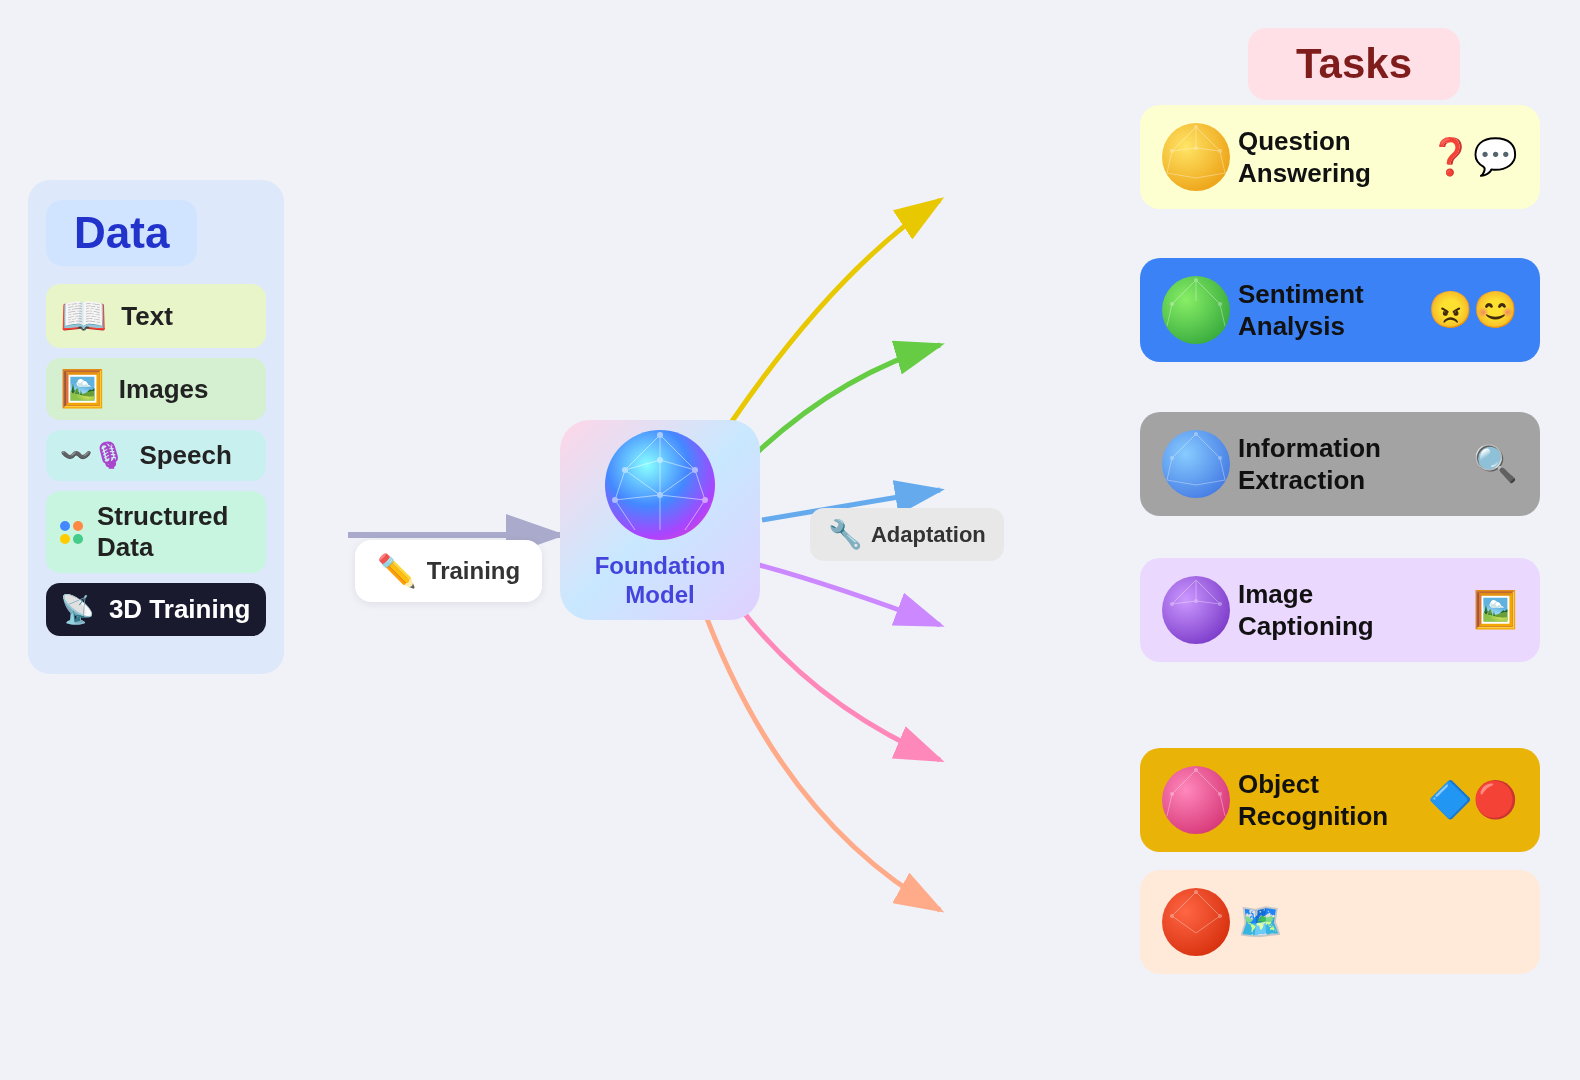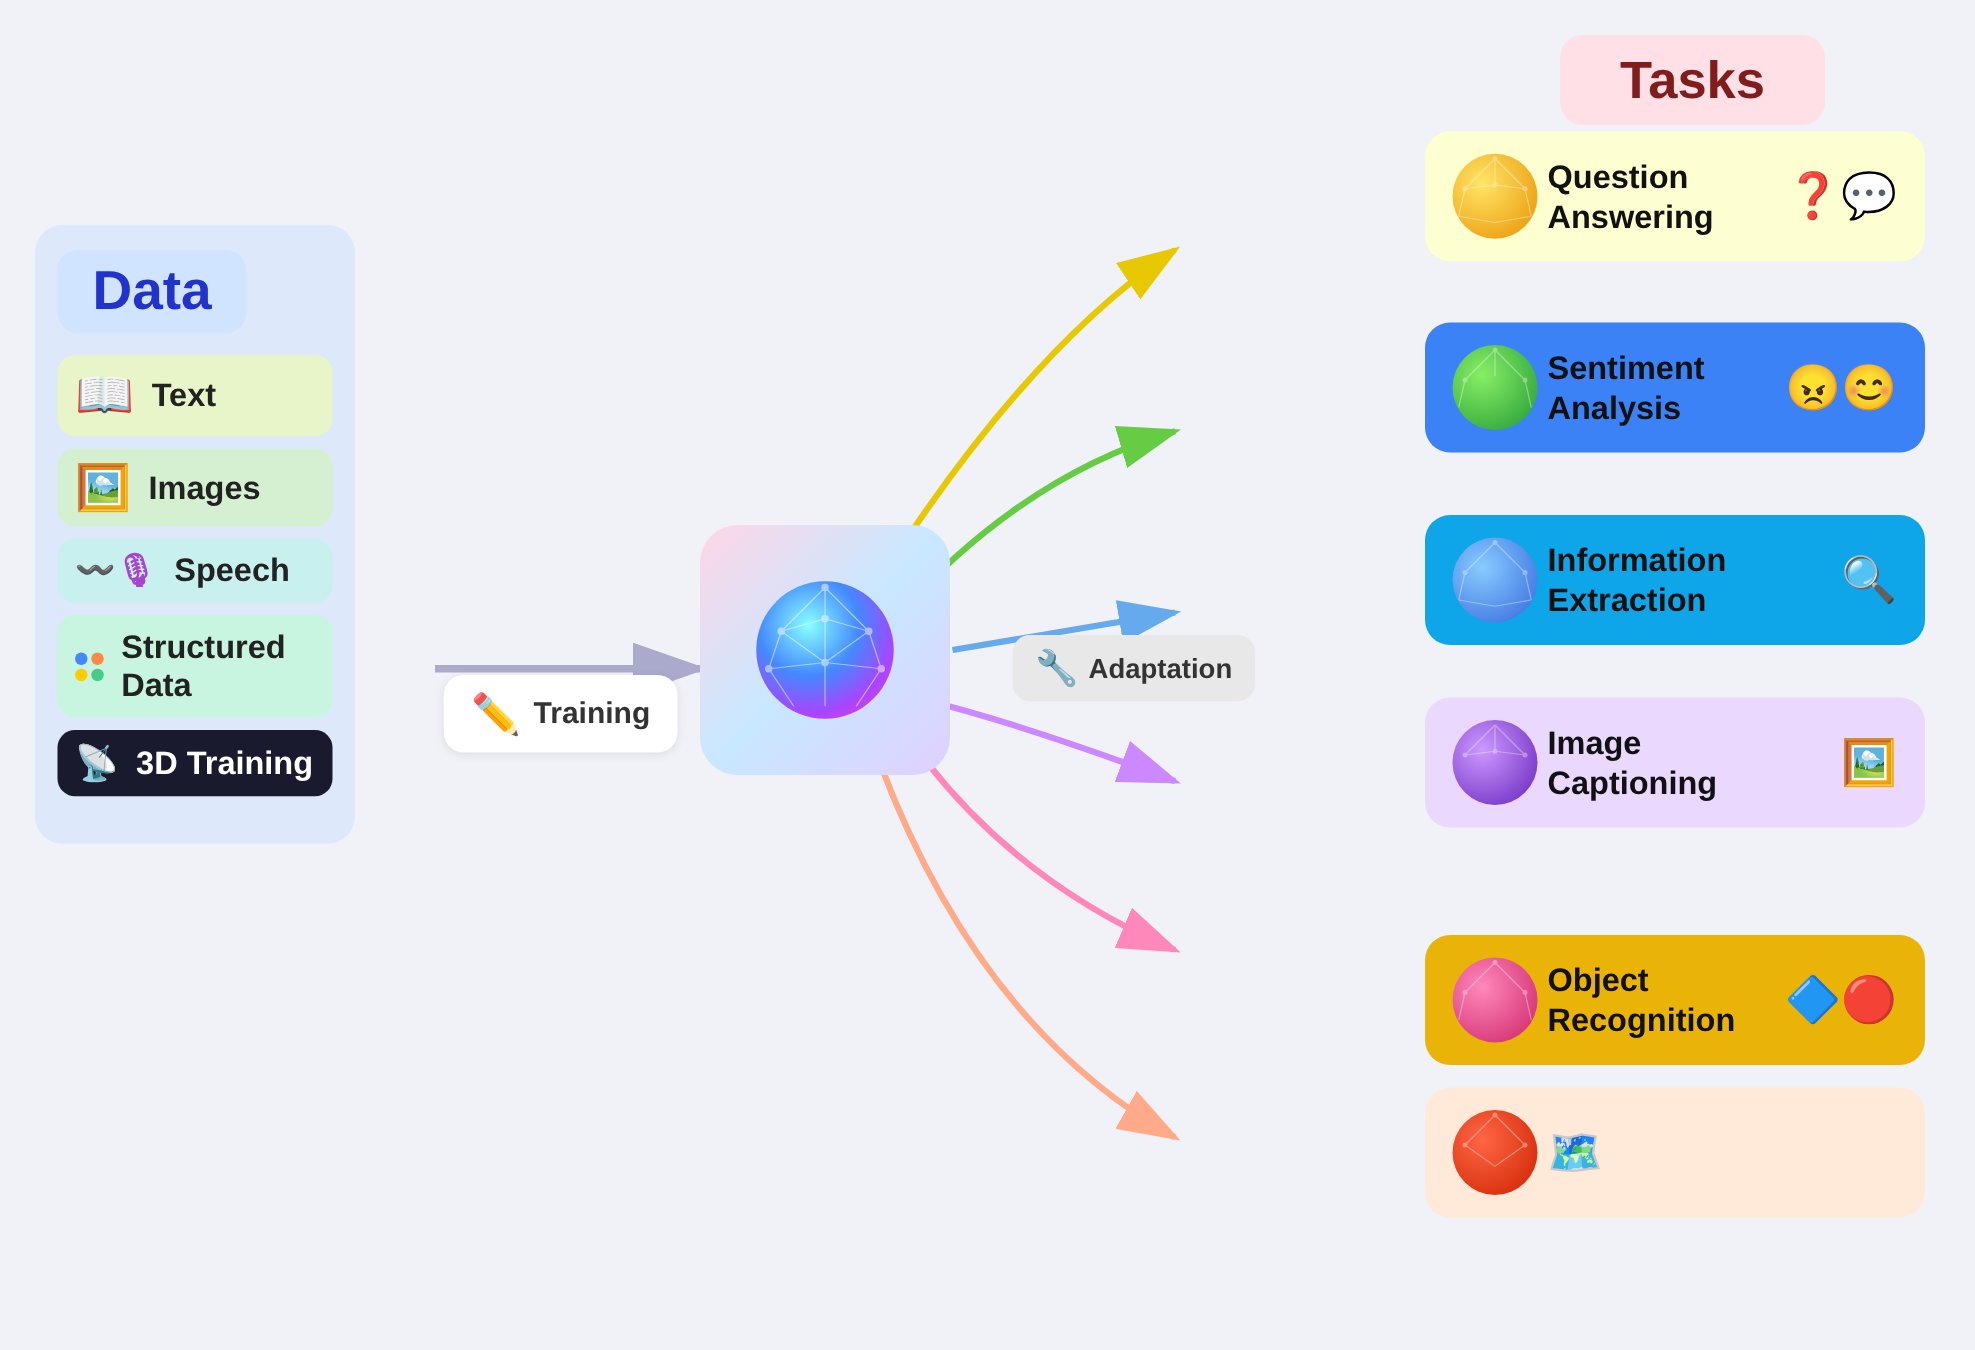--- a/index.html
+++ b/index.html
@@ -135,21 +135,21 @@
     }
     .task-card-label {
       font-size: 26px;
       font-weight: 700;
       color: #111;
       line-height: 1.25;
     }
 
     .card-qa     { background: #feffd0; top: 105px; }
     .card-sa     { background: #3b82f6; top: 258px; }
-    .card-ie     { background: #0ea5e9; top: 412px; }
+    .card-ie     { background: #a3a3a3; top: 412px; }
     .card-ic     { background: #ead8ff; top: 558px; }
     .card-or     { background: #eab308; top: 748px; }
     .card-if     { background: #ffeada; top: 870px; }
 
     
     .sphere {
       width: 68px;
       height: 68px;
       border-radius: 50%;
       flex-shrink: 0;
@@ -320,20 +320,22 @@
       <line x1="100" y1="70" x2="80" y2="100" stroke="white" stroke-width="1"></line>
       <circle cx="55" cy="5" r="3" fill="white"></circle>
       <circle cx="20" cy="40" r="3" fill="white"></circle>
       <circle cx="55" cy="30" r="3" fill="white"></circle>
       <circle cx="90" cy="40" r="3" fill="white"></circle>
       <circle cx="10" cy="70" r="3" fill="white"></circle>
       <circle cx="55" cy="65" r="3" fill="white"></circle>
       <circle cx="100" cy="70" r="3" fill="white"></circle>
     </svg>
   </div>
+  <div class="foundation-title" style="white-space:pre-line;">Foundation
+Model</div>
 </div>
 
 <div class="adaptation-box">
   <span style="font-size:28px;">🔧</span>
   <span>Adaptation</span>
 </div>
 
 <div class="task-card card-qa">
   <div class="sphere sphere-qa">
     <svg viewBox="0 0 68 68">

